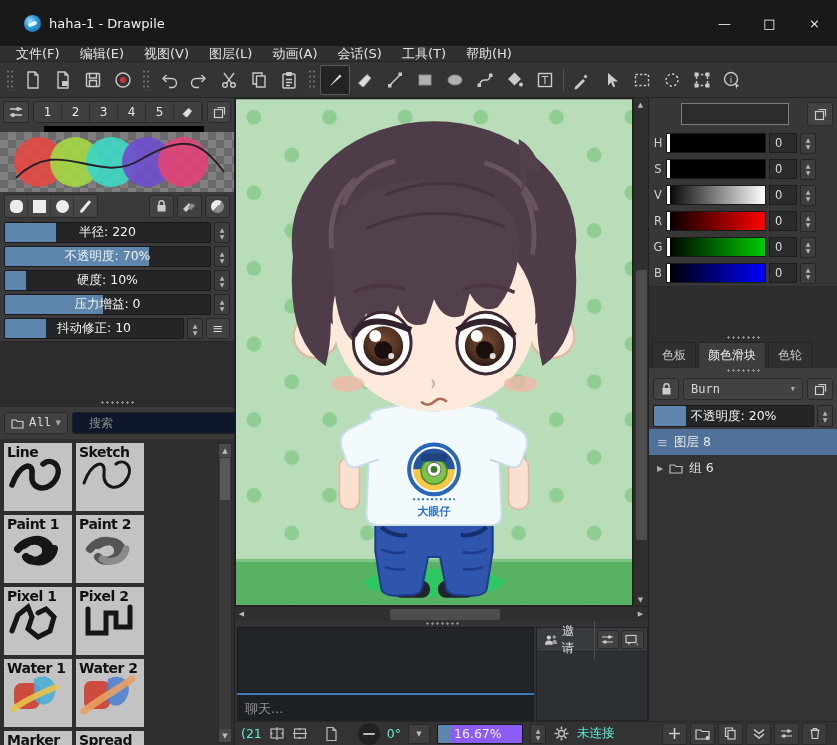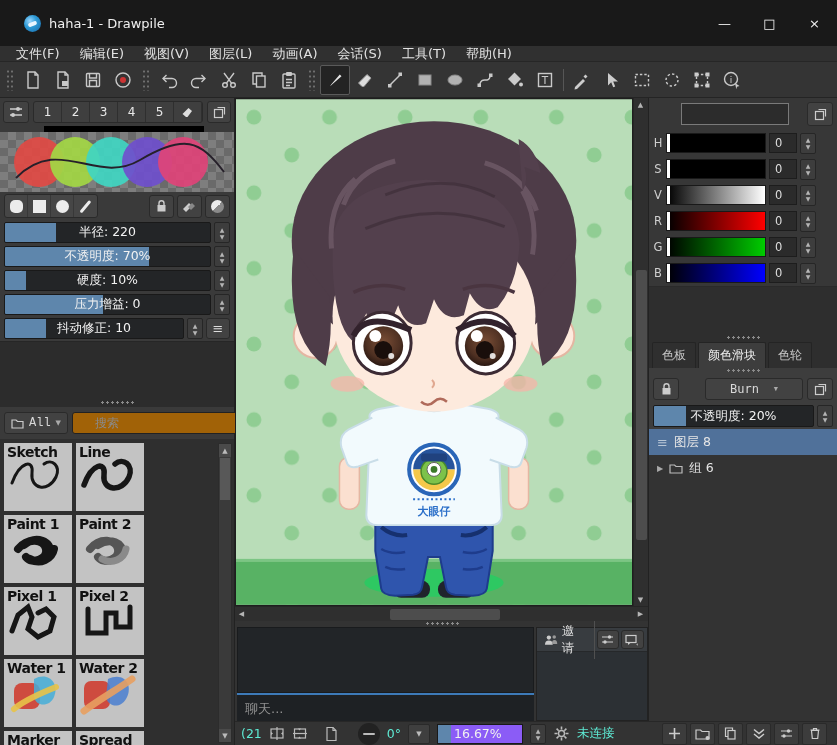--- a/index.html
+++ b/index.html
@@ -56,21 +56,21 @@
   .slider .slabel { position:absolute; inset:0; display:flex; align-items:center; justify-content:center; font-size:12.5px; color:#f2f2f2; }
   .spin { width:16px; height:21px; background:#3d3d3d; border:1px solid #262626; border-radius:2px; display:flex; flex-direction:column; align-items:center; justify-content:center; }
   .spin i { font-style:normal; font-size:6px; line-height:7px; color:#b5b5b5; }
 
   .dock-filler { flex:0 0 66px; background:#2c2c2c; border-top:1px solid #262626; display:flex; align-items:flex-end; justify-content:center; }
   .grip-dots { width:34px; height:5px; margin-bottom:2px; background-image:radial-gradient(circle,#8a8a8a 1px,transparent 1.2px); background-size:5px 5px; }
 
   .preset-header { height:32px; display:flex; align-items:center; gap:4px; padding:0 4px; background:#3a3a3a; }
   .dropdown { display:flex; align-items:center; gap:5px; background:#424242; border:1px solid #2a2a2a; border-radius:3px; height:22px; padding:0 6px; font-size:12px; }
   .dd-arrow { font-size:7px; color:#aaa; }
-  .search-box { flex:1; height:22px; background:#a16207; border:1px solid #222; border-radius:3px; color:#ddd; font-size:12px; padding:0 22px; font-family:inherit; }
+  .search-box { flex:1; height:22px; background:#0f172a; border:1px solid #222; border-radius:3px; color:#ddd; font-size:12px; padding:0 16px; font-family:inherit; }
   .search-box::placeholder { color:#8a8a8a; }
 
   .preset-area { flex:1; background:#2f2f2f; position:relative; overflow:hidden; padding:4px; }
   .preset-grid { display:grid; grid-template-columns:68px 68px; gap:4px; }
   .tile { width:68px; height:68px; background:#c3c3c3; position:relative; }
   .tile .tlabel { position:absolute; top:1px; left:3px; font-size:14px; font-weight:bold; color:#111; font-family:"DejaVu Sans",sans-serif; letter-spacing:-0.5px; }
   .tile svg { position:absolute; inset:0; }
   .vscroll2 { position:absolute; right:2px; top:4px; bottom:2px; width:14px; background:#3a3a3a; border:1px solid #2c2c2c; }
   .vscroll2 .sb-btn { height:13px; display:flex; align-items:center; justify-content:center; font-size:7px; color:#bbb; background:#4a4a4a; }
   .vscroll2 .sb-btn.bottom { position:absolute; bottom:0; left:0; right:0; }
@@ -122,21 +122,21 @@
   .cs-label { width:10px; text-align:center; font-size:11.5px; color:#cfcfcf; }
   .cs-bar { position:relative; width:100px; height:20px; border:1px solid #191919; }
   .cs-marker { position:absolute; left:0; top:0; bottom:0; width:3px; background:#fff; }
   .cs-value { width:28px; height:20px; background:#2b2b2b; border:1px solid #1d1d1d; display:flex; align-items:center; padding-left:5px; font-size:11.5px; color:#ddd; }
   .rd-filler { flex:0 0 56px; background:#2e2e2e; border-top:1px solid #2a2a2a; display:flex; align-items:flex-end; justify-content:center; }
   .tabs { height:26px; display:flex; align-items:flex-start; padding:0 3px; gap:2px; background:#2e2e2e; }
   .tab { padding:4px 9px 4px; background:#2f2f2f; border:1px solid #242424; border-bottom:none; font-size:12px; color:#c8c8c8; border-radius:2px 2px 0 0; }
   .tab.active { background:#3d3d3d; color:#f0f0f0; padding-bottom:6px; }
   .tab-grip { height:7px; background:#3d3d3d; display:flex; align-items:center; justify-content:center; }
   .layer-controls { height:28px; display:flex; align-items:center; gap:4px; padding:0 4px; background:#3d3d3d; }
-  .blend-dd { flex:1; display:flex; align-items:center; background:#424242; border:1px solid #2a2a2a; border-radius:3px; height:22px; padding:0 24px; font-size:12px; font-family:"DejaVu Sans Mono","Liberation Mono",monospace;margin-left:22px; }
+  .blend-dd { flex:1; display:flex; align-items:center; background:#424242; border:1px solid #2a2a2a; border-radius:3px; height:22px; padding:0 7px; font-size:12px; font-family:"DejaVu Sans Mono","Liberation Mono",monospace; }
   .blend-dd .dd-arrow { margin-left:auto; }
   .opacity-row { display:flex; align-items:center; gap:3px; padding:2px 4px; background:#3d3d3d; }
   .layer-list { flex:1; background:#333; }
   .layer-row { height:26px; display:flex; align-items:center; gap:6px; padding:0 8px; font-size:12.5px; color:#e6e6e6; }
   .layer-row.selected { background:#50719a; }
   .layer-glyph { font-size:13px; color:#b8c6d6; }
   .expand-arrow { font-size:8px; color:#aaa; }
 
   .tile-stroke { stroke:#161616; fill:none; stroke-linecap:round; }
 </style>
@@ -460,29 +460,29 @@
               <rect x="1.5" y="3.5" width="8" height="8" fill="none" stroke="#ccc" stroke-width="1.2"></rect>
               <path d="M4.5 1.5h7v7" fill="none" stroke="#ccc" stroke-width="1.2"></path>
             </svg>
         </div>
       </div>
 
       <div class="preset-area">
         <div class="preset-grid">
           <div class="tile">
             <svg viewBox="0 0 68 68">
-                <path class="tile-stroke" d="M8 40 C 16 18, 30 16, 28 30 C 26 46, 44 50, 52 34 C 57 23, 48 15, 40 21" stroke-width="3"></path>
-              </svg>
-            <span class="tlabel">Sketch</span>
+                <path class="tile-stroke" d="M8 42 C 16 20, 30 18, 28 32 C 26 48, 46 50, 53 34 C 58 22, 47 14, 39 21" stroke-width="5.5"></path>
+              </svg>
+            <span class="tlabel">Line</span>
           </div>
           <div class="tile">
             <svg viewBox="0 0 68 68">
-                <path class="tile-stroke" d="M8 42 C 16 20, 30 18, 28 32 C 26 48, 46 50, 53 34 C 58 22, 47 14, 39 21" stroke-width="5.5"></path>
-              </svg>
-            <span class="tlabel">Line</span>
+                <path class="tile-stroke" d="M8 40 C 16 18, 30 16, 28 30 C 26 46, 44 50, 52 34 C 57 23, 48 15, 40 21" stroke-width="3"></path>
+              </svg>
+            <span class="tlabel">Sketch</span>
           </div>
           <div class="tile">
             <svg viewBox="0 0 68 68">
                 <path class="tile-stroke" d="M14 34 C 24 22, 40 24, 42 34 C 44 44, 28 50, 22 42 M20 30 C 32 20, 48 26, 46 38 M26 44 C 36 50, 48 44, 50 34" stroke-width="8"></path>
               </svg>
             <span class="tlabel">Paint 1</span>
           </div>
           <div class="tile">
             <svg viewBox="0 0 68 68">
                 <path d="M14 34 C 24 22, 40 24, 42 34 C 44 44, 28 50, 22 42 M22 30 C 34 22, 48 28, 46 38" stroke="#555" stroke-width="8" fill="none" stroke-linecap="round"></path>

